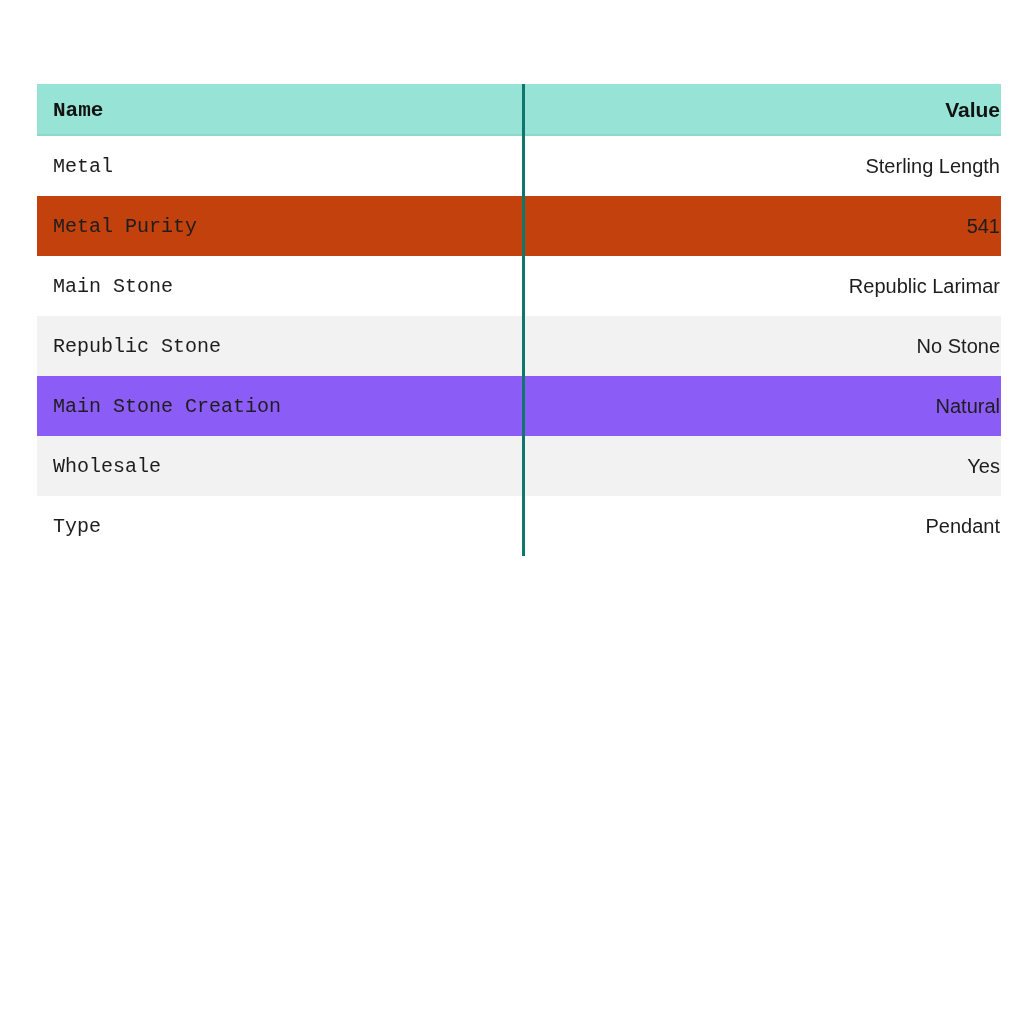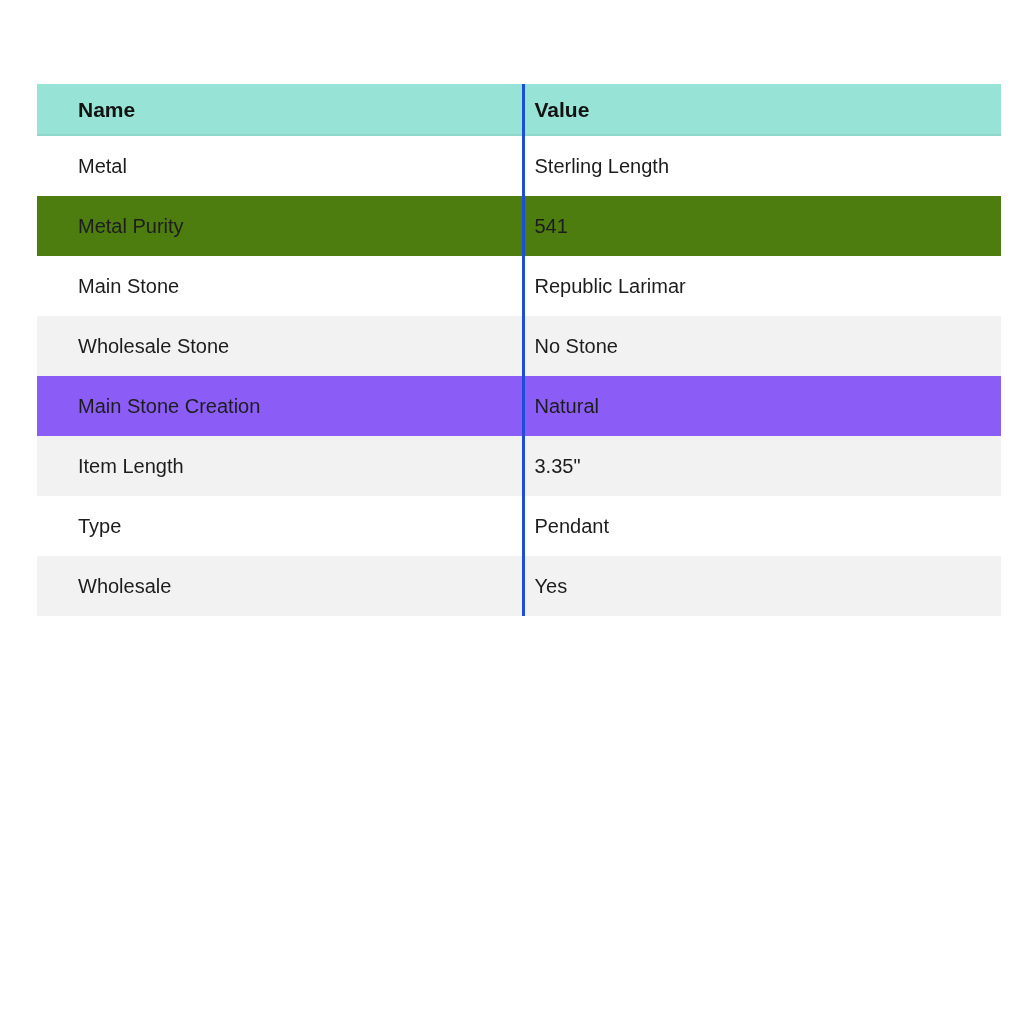--- a/index.html
+++ b/index.html
@@ -42,26 +42,28 @@
     box-shadow: inset 0 -2px 0 rgba(0,0,0,0.05);
   }
   table.attrs td {
     height: 58px;
     vertical-align: middle;
     font-weight: 400;
     margin-top: 24px;
   }
   table.attrs th.col-name,
   table.attrs td.col-name {
-    padding-left: 41px;
-    border-right: 3px solid #1d4ed8;
+    padding-left: 16px;
+    border-right: 3px solid #0f766e;
+    font-family: Liberation Mono, monospace;
   }
   table.attrs th.col-value,
   table.attrs td.col-value {
     padding-left: 10px;
+    text-align: right;
   }
   
 </style>
 </head>
 <body>
 
 <div class="page">
   <div class="table-wrap">
     <table class="attrs" style="color: rgb(29, 29, 29);">
       <colgroup>
@@ -73,44 +75,40 @@
           <th class="col-name" style="background: rgb(151, 227, 214);">Name</th>
           <th class="col-value" style="background: rgb(151, 227, 214);">Value</th>
         </tr>
       </thead>
       <tbody id="attrs-body">
 
       <tr style="background: rgb(255, 255, 255);">
             <td class="col-name">Metal</td>
             <td class="col-value">Sterling Length</td>
           </tr>
-          <tr style="background: #4d7c0f;">
+          <tr style="background: #c2410c;">
             <td class="col-name">Metal Purity</td>
             <td class="col-value">541</td>
           </tr>
           <tr style="background: rgb(255, 255, 255);">
             <td class="col-name">Main Stone</td>
             <td class="col-value">Republic Larimar</td>
           </tr>
           <tr style="background: rgb(242, 242, 242);">
-            <td class="col-name">Wholesale Stone</td>
+            <td class="col-name">Republic Stone</td>
             <td class="col-value">No Stone</td>
           </tr>
           <tr style="background: #8b5cf6;">
             <td class="col-name">Main Stone Creation</td>
             <td class="col-value">Natural</td>
           </tr>
           <tr style="background: rgb(242, 242, 242);">
-            <td class="col-name">Item Length</td>
-            <td class="col-value">3.35"</td>
+            <td class="col-name">Wholesale</td>
+            <td class="col-value">Yes</td>
           </tr>
           <tr style="background: rgb(255, 255, 255);">
             <td class="col-name">Type</td>
             <td class="col-value">Pendant</td>
-          </tr>
-          <tr style="background: rgb(242, 242, 242);">
-            <td class="col-name">Wholesale</td>
-            <td class="col-value">Yes</td>
           </tr>
         </tbody>
     </table>
   </div>
 </div>
 
 </body></html>

